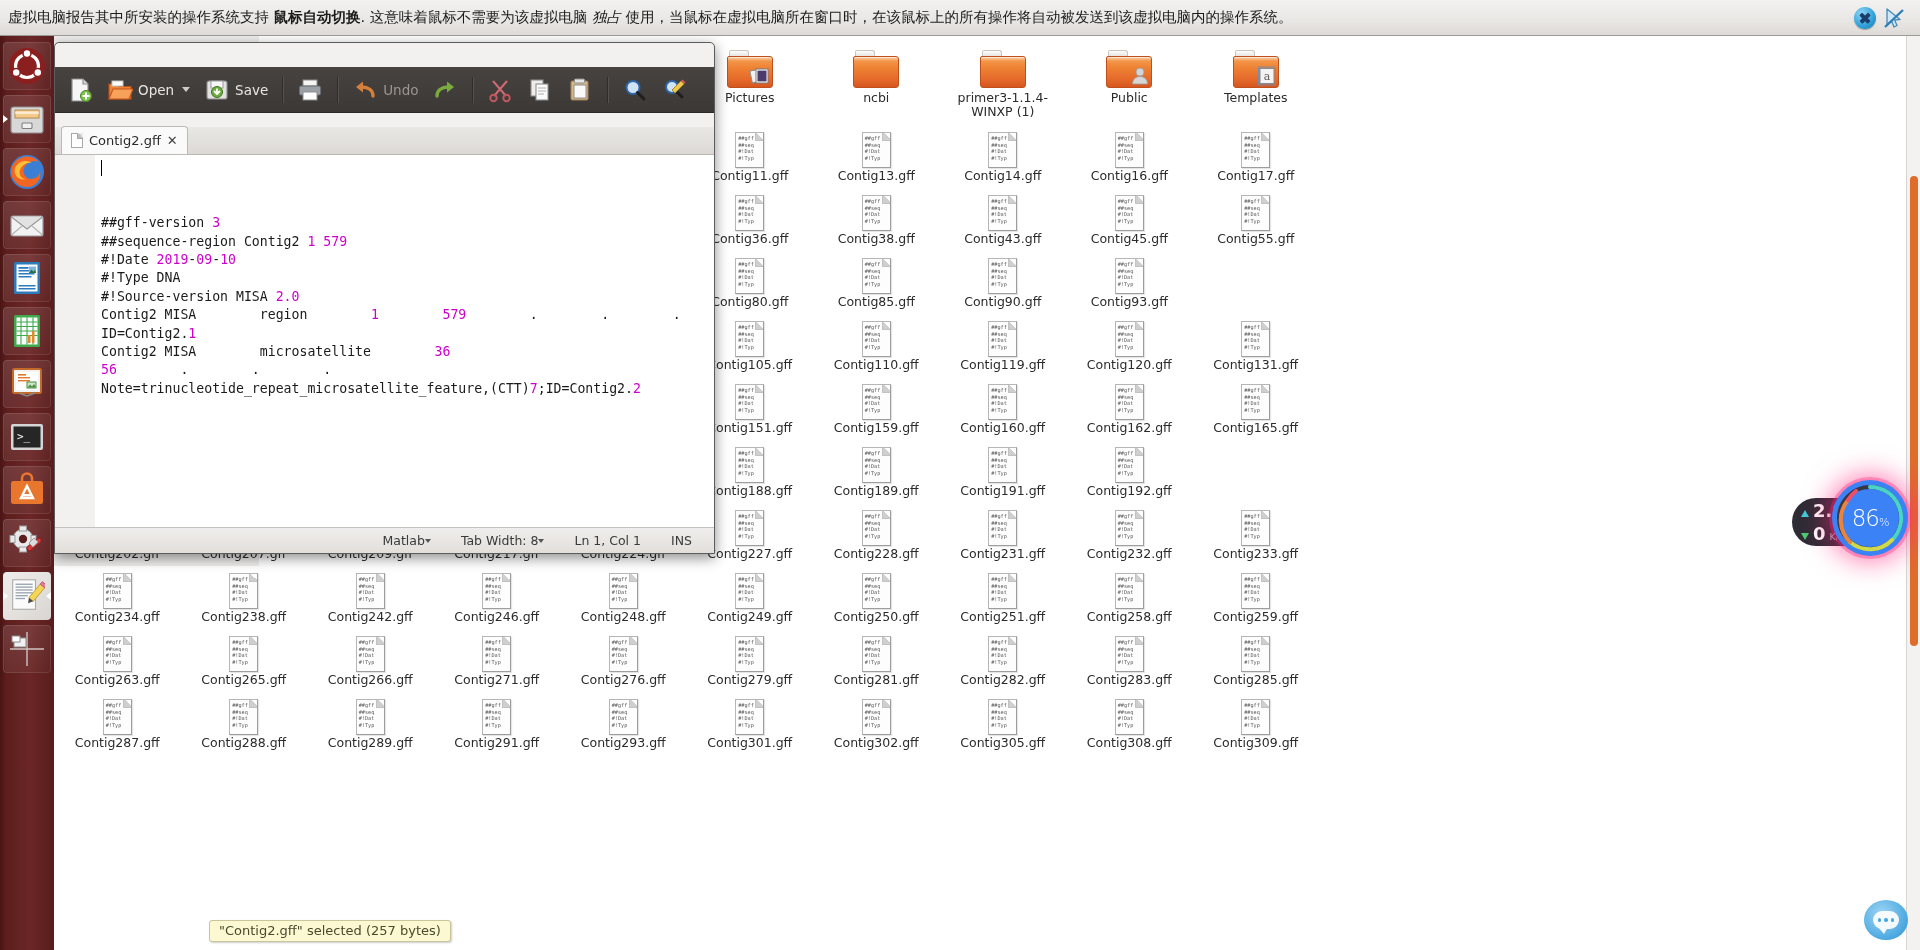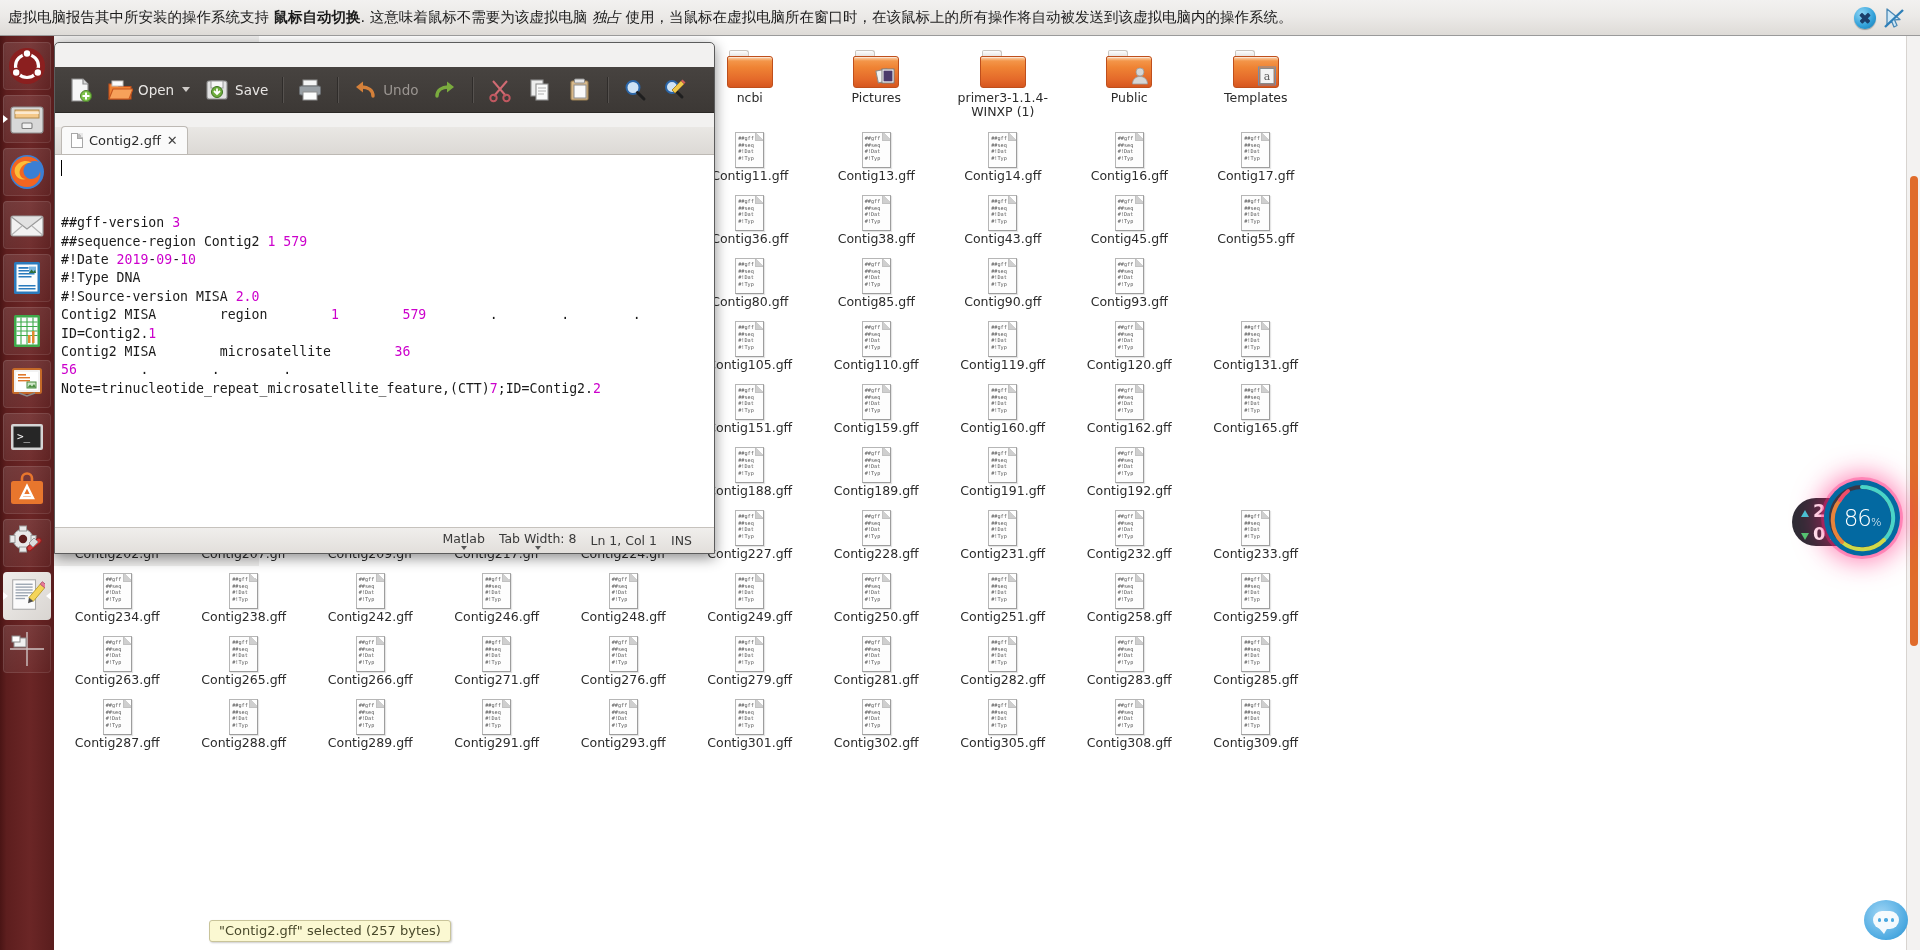--- a/index.html
+++ b/index.html
@@ -198,50 +198,51 @@
   .gtab .doc-ic::after{content:"";position:absolute;right:-1px;top:-1px;width:5px;height:5px;background:linear-gradient(225deg,#e8e8e8 50%,#bdbdbd 50%);border-left:1px solid #a8a8a8;border-bottom:1px solid #a8a8a8;}
   .gtab .xc { font-size:13px; color:#444; font-weight:bold; }
 
   #gedit-text {
     flex: 1; background:#ffffff; overflow:hidden;
     padding: 4px 0 0 6px;
     font-family: "DejaVu Sans Mono", monospace;
     font-size: 13.2px; line-height: 18.4px; color:#1a1a1a;
     white-space: pre;
     position: relative;
+    margin-left: 40px;
   }
   #gedit-text .num { color:#cc00cc; }
   #gedit-text .cursor {
     position:absolute; left:6px; top:5px; width:1px; height:16px; background:#000;
   }
   #gedit-status {
     height: 26px; background: linear-gradient(to bottom,#f0eeec,#e2dfdb);
     border-top:1px solid #c6c2bd;
     display:flex; align-items:center; justify-content:flex-end; gap: 0px;
     font-size: 12.5px; color:#3a3a3a; padding-right: 22px;
   }
-  #gedit-status .sect { display:flex; align-items:center; gap:0; margin-left: 14px; flex-direction: column;}
+  #gedit-status .sect { display:flex; align-items:center; gap:0; margin-left: 30px;}
   .caret-d2 { width:0;height:0;border-left:3.5px solid transparent;border-right:3.5px solid transparent;border-top:4.5px solid #555; }
 
   
   #widget { position:absolute; right: 8px; top: 492px; width: 120px; height: 62px; z-index: 50;}
   #net-pill {
     position:absolute; right: 28px; top: 6px; width: 92px; height: 48px;
     background: #23212b; border-radius: 24px; opacity:.95;
     display:flex; flex-direction:column; justify-content:center; padding-left:9px; gap:2px;
   }
   .netline { display:flex; align-items:baseline; gap:4px; color:#fff; font-size:12px; }
   .netline .v { font-weight:bold; font-size:18px; }
   .netline .u { font-size:9.5px; color:#b9b6c2; }
   .up-ar { width:0;height:0;border-left:4px solid transparent;border-right:4px solid transparent;border-bottom:7px solid #35c9d6; }
   .dn-ar { width:0;height:0;border-left:4px solid transparent;border-right:4px solid transparent;border-top:7px solid #45c86a; }
   #cpu-ring {
-    position:absolute; right: 12px; top: -12px; width: 76px; height: 76px;
+    position:absolute; right: 4px; top: -12px; width: 76px; height: 76px;
     border-radius: 50%;
-    background: #0369a1;
+    background: #3b82f6;
     box-shadow: 0 0 26px 6px rgba(255,30,120,.55), 0 0 0 3px rgba(255,40,130,.35);
     display:flex; align-items:center; justify-content:center;text-align:center;
   }
   #cpu-ring .pct { color:#fff; font-size:23px; font-weight:300; letter-spacing:-1px; }
   #cpu-ring .pct .s { font-size:11px; }
 
   
   #chatbub {
     position:absolute; right: 12px; bottom: 10px; width: 44px; height: 40px;
     border-radius: 50%;
@@ -476,35 +477,35 @@
               <ellipse cx="14" cy="12.6" rx="3" ry="2.4" fill="#2b2b3a"></ellipse>
             </svg>
           </div>
           <div class="flabel">Music</div>
         </div>
 
         <div class="fcell">
           <div class="folder-icon">
             <div class="tab"></div>
             <div class="body"></div>
-          </div>
-          <div class="flabel">ncbi</div>
-        </div>
-
-        <div class="fcell">
-          <div class="folder-icon">
-            <div class="tab"></div>
-            <div class="body"></div>
             <svg class="folder-ov" width="22" height="20" viewBox="0 0 22 20">
               <rect x="2" y="4" width="11" height="12" fill="#f2f2f2" stroke="#8c8c8c" stroke-width="1" transform="rotate(-12 7 10)"></rect>
               <rect x="7" y="3" width="12" height="14" fill="#fdfdfd" stroke="#7a7a7a" stroke-width="1"></rect>
               <rect x="8.5" y="4.6" width="9" height="10.8" fill="#4b3a6b"></rect>
             </svg>
           </div>
           <div class="flabel">Pictures</div>
+        </div>
+
+        <div class="fcell">
+          <div class="folder-icon">
+            <div class="tab"></div>
+            <div class="body"></div>
+          </div>
+          <div class="flabel">ncbi</div>
         </div>
 
         <div class="fcell">
           <div class="folder-icon">
             <div class="tab"></div>
             <div class="body"></div>
           </div>
           <div class="flabel">primer3-1.1.4-WINXP (1)</div>
         </div>
 

